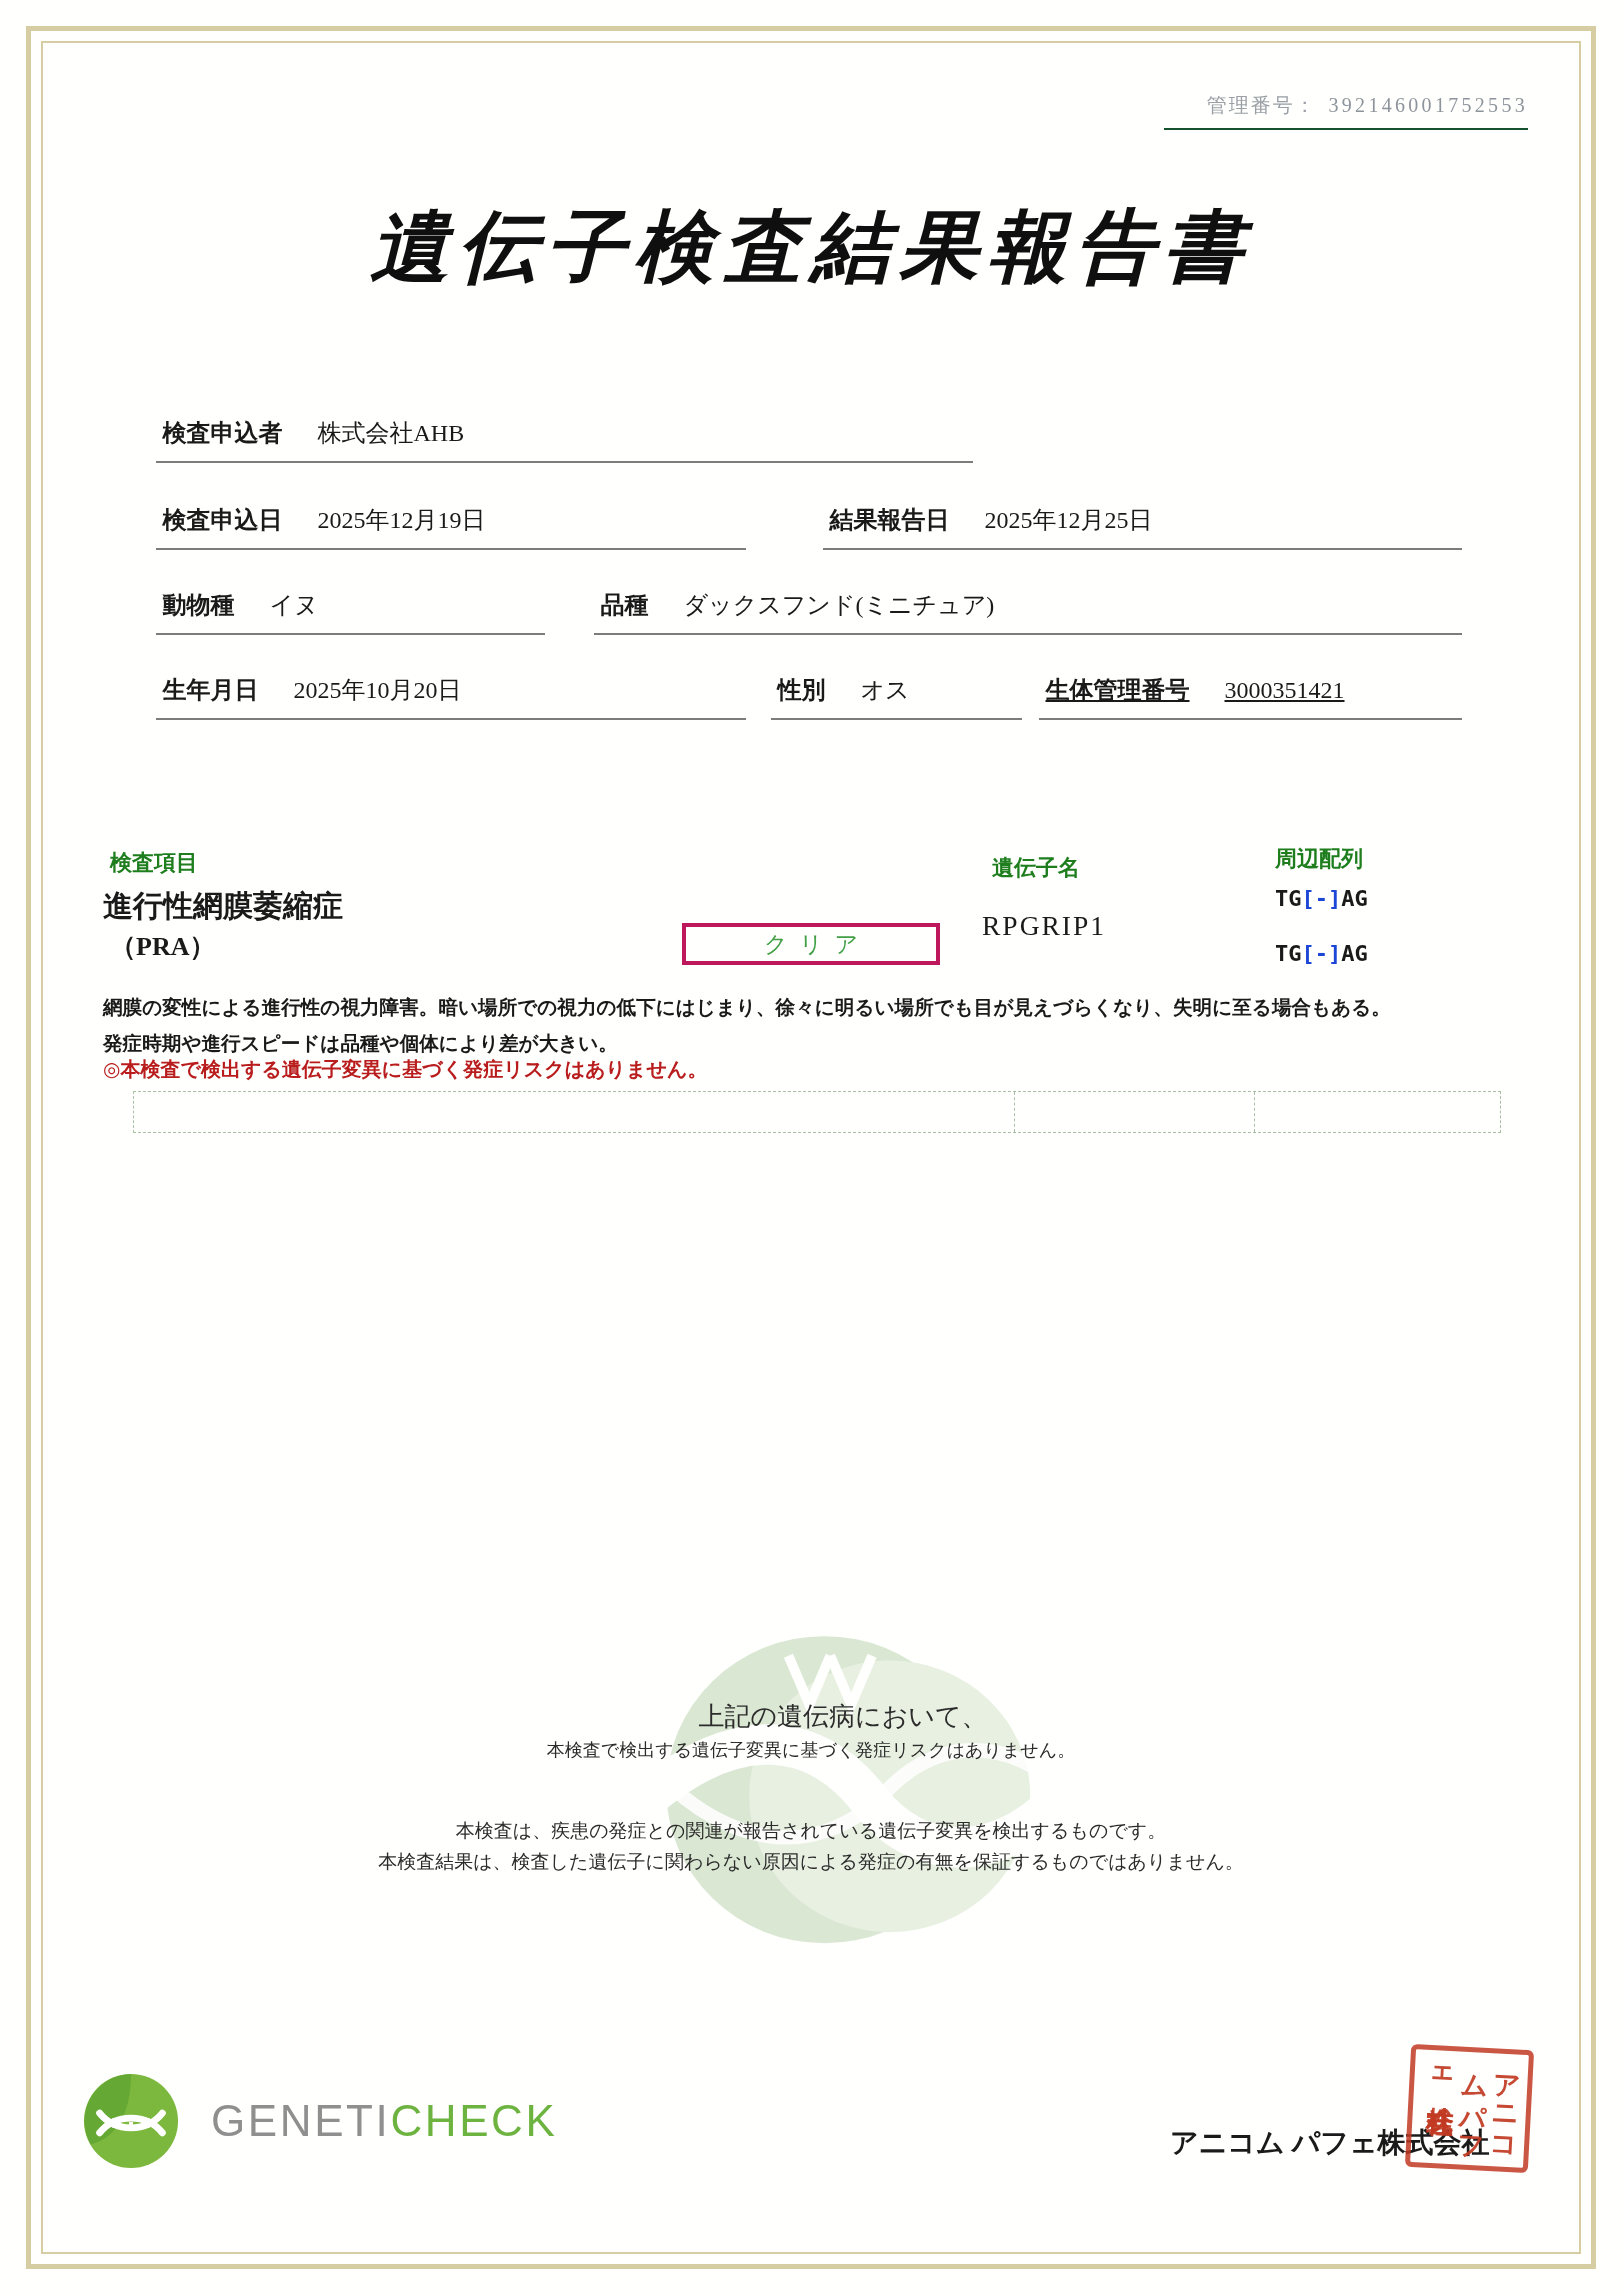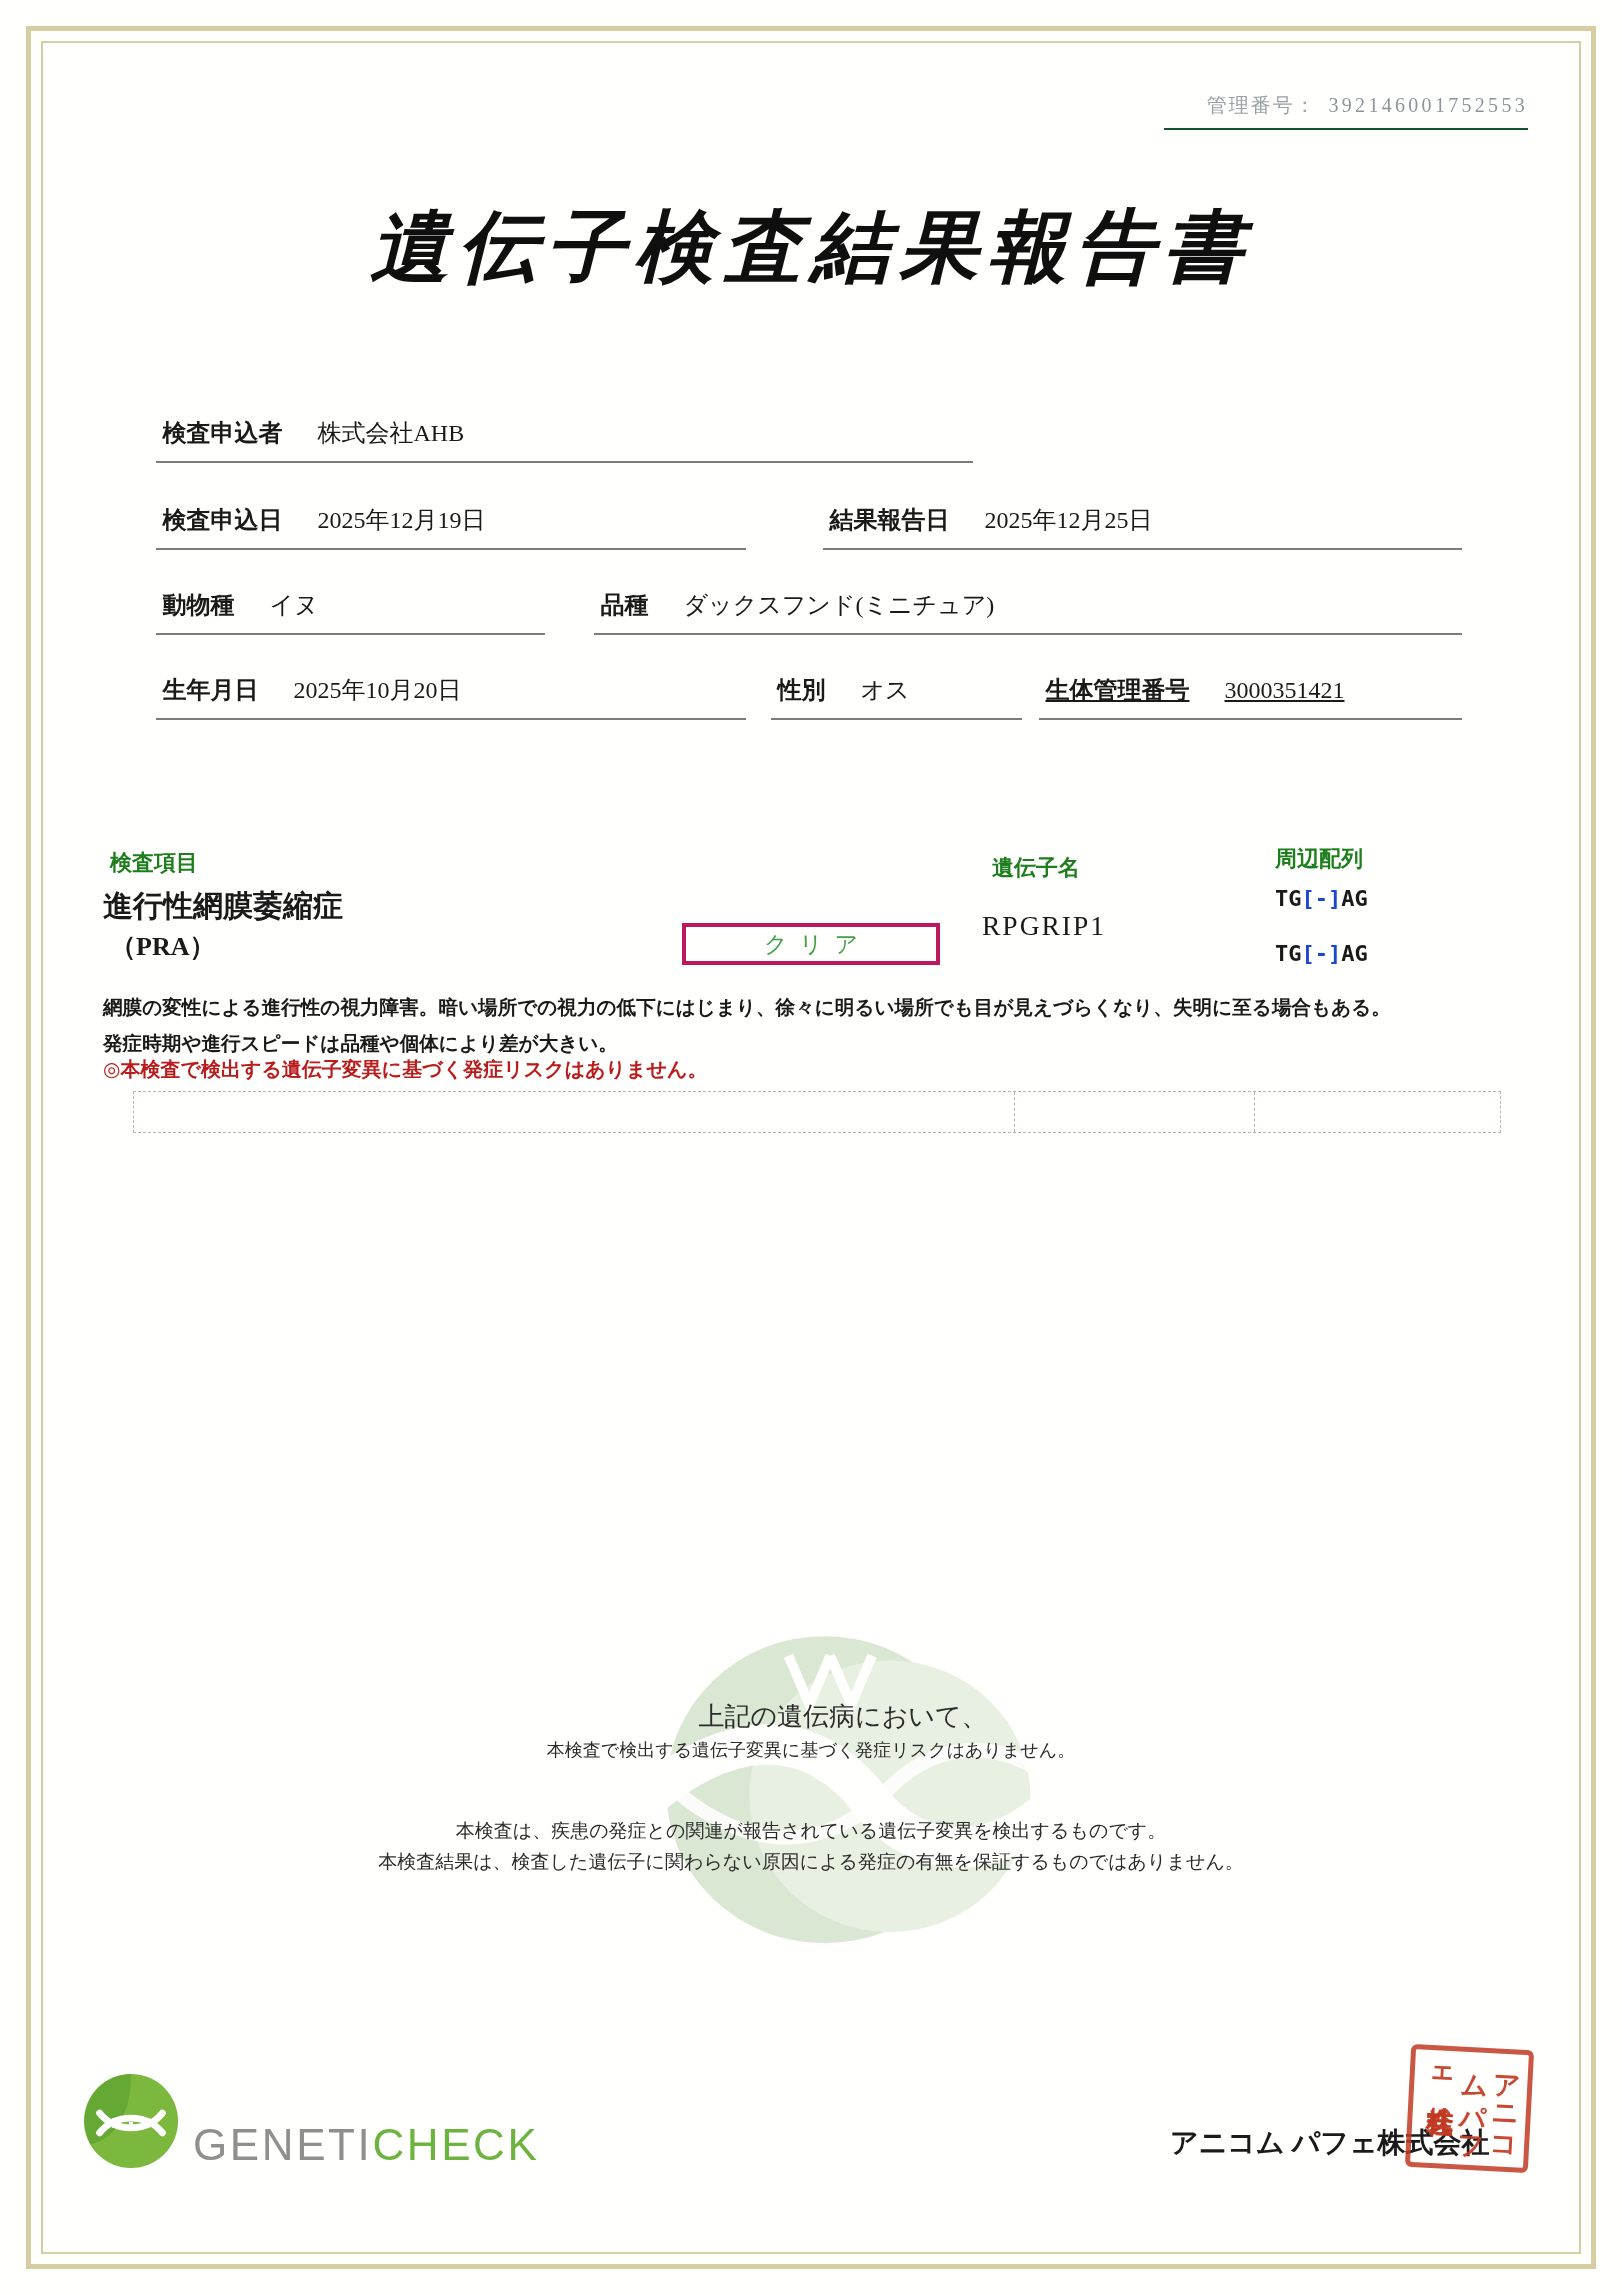--- a/index.html
+++ b/index.html
@@ -76,21 +76,21 @@
   .summary{
     position:absolute;left:0;width:100%;text-align:center;z-index:2;
     font-family:"Liberation Sans","DejaVu Sans",sans-serif;color:#2b2b2b;white-space:nowrap;
   }
   #sum-1{top:1699px;font-size:26px;padding-left:32px;}
   #sum-2{top:1738px;font-size:18px;}
   #sum-note-1{top:1818px;font-size:19px;}
   #sum-note-2{top:1849px;font-size:19px;}
 
   
-  .brand{position:absolute;left:82px;top:2072px;display:flex;align-items:flex-end;gap:13px;z-index:2;}
+  .brand{position:absolute;left:82px;top:2072px;display:flex;align-items:center;gap:31px;z-index:2;}
   .brand-icon{width:98px;height:98px;}
   .brand-text{font-family:"Liberation Sans","DejaVu Sans",sans-serif;font-size:44px;letter-spacing:2.6px;font-weight:500;white-space:nowrap;}
   .brand-text .p1{color:var(--logo-gray,#8f8f8f);}
   .brand-text .p2{color:var(--logo-green,#6cb33f);}
 
   #company{position:absolute;left:1170px;top:2124px;font-size:28px;font-weight:700;z-index:1;white-space:nowrap;}
   #seal{
     position:absolute;left:1408px;top:2047px;width:123px;height:123px;z-index:3;
     border:5.2px solid rgba(193,58,34,.85);border-radius:6.5px;transform:rotate(3deg);
     color:rgba(193,58,34,.92);writing-mode:vertical-rl;

